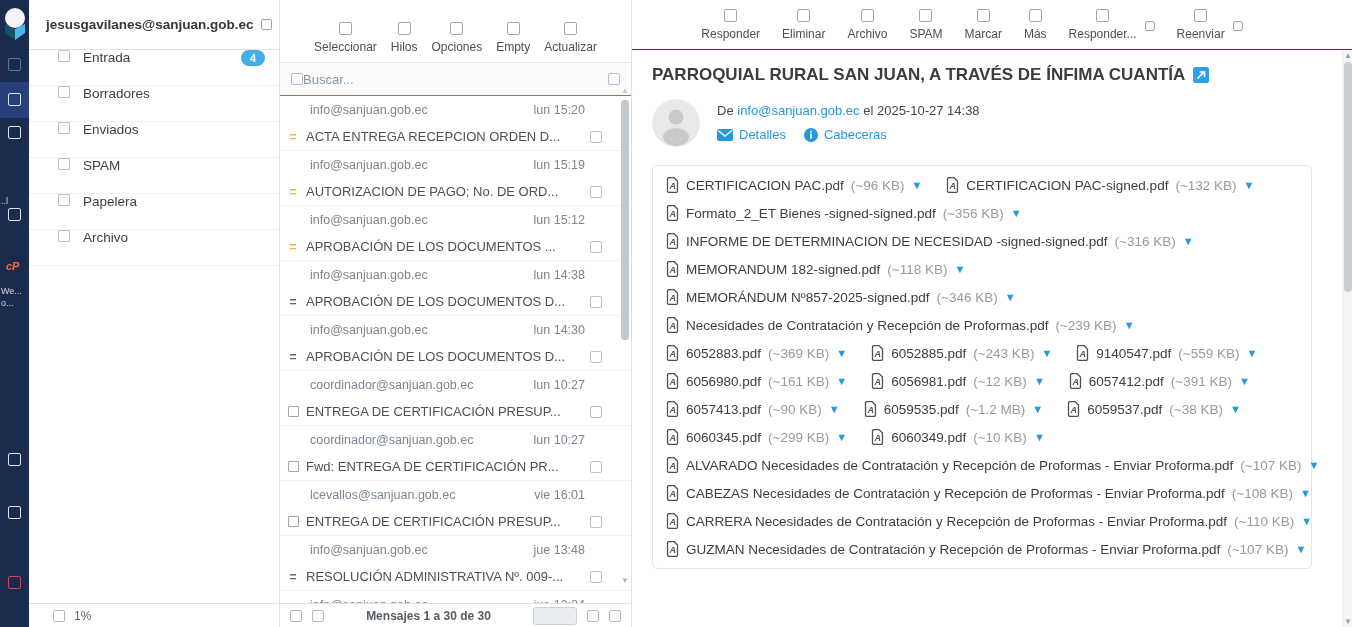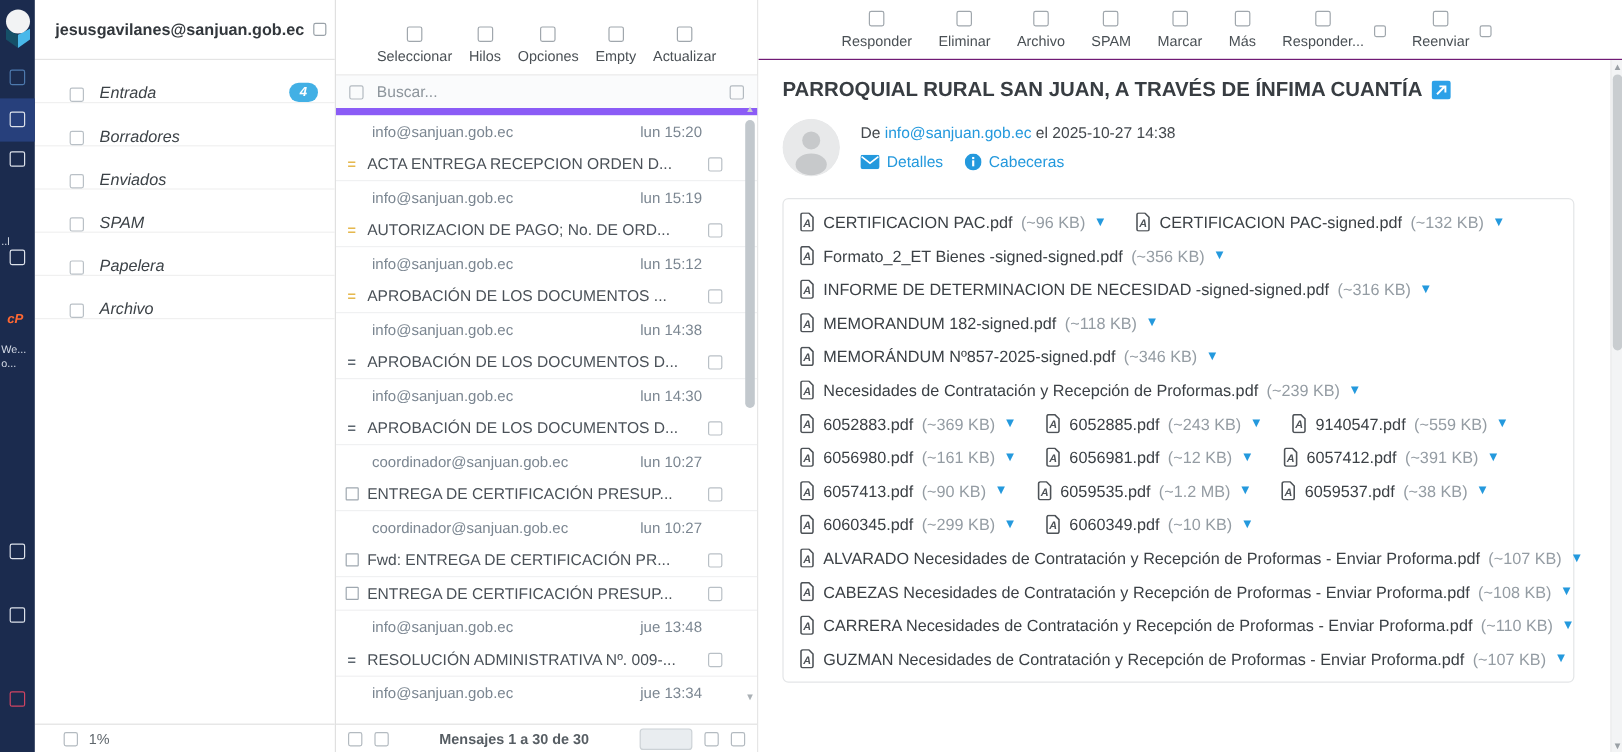--- a/index.html
+++ b/index.html
@@ -16,37 +16,37 @@
   .tb-selected{position:absolute;left:0;top:82px;width:29px;height:36px;background:var(--taskbar_selected);}
   .tb-selected .tb-sq{top:11px;}
   .tb-txt{position:absolute;left:1px;color:#d7dde8;font-size:9px;line-height:10px;white-space:nowrap;}
   .tb-cp{position:absolute;left:6px;color:var(--cpanel);font-size:11px;font-weight:700;font-style:italic;}
 
   
   .folders{width:251px;flex:none;border-right:1px solid #e0e0e0;display:flex;flex-direction:column;background:#fff;}
   .account-header{height:50px;flex:none;border-bottom:1px solid #e4e4e4;display:flex;align-items:center;padding-left:17px;
     font-size:13.5px;font-weight:700;color:#32373c;}
   .caret-box{width:11px;height:11px;border:1px solid #9aa2a9;border-radius:2px;margin-left:7px;flex:none;}
-  .folder-row{height:36px;border-bottom:1px solid #f0f0f0;display:flex;align-items:flex-end;padding:0 14px 0 29px;
-    font-size:13.5px;color:#3c4247;cursor:default;font-style:italic;}
+  .folder-row{height:36px;border-bottom:1px solid #f0f0f0;display:flex;align-items:flex-start;padding:0 14px 0 29px;
+    font-size:13.5px;color:#3c4247;cursor:default;}
   .f-label{margin-left:13px;}
   .cbx{width:12px;height:12px;border:1px solid #b9c0c6;border-radius:2px;flex:none;}
   .badge{margin-left:auto;background:var(--badge);color:#fff;font-size:11px;font-weight:700;
     padding:2px 9px;border-radius:9px;}
   .quota-bar{margin-top:auto;height:24px;flex:none;border-top:1px solid #e2e2e2;display:flex;align-items:center;
     gap:9px;padding-left:24px;font-size:12px;color:#5f666c;}
   .f-ico{width:12px;height:12px;border:1px solid #b3bac0;border-radius:2px;flex:none;}
 
   
   .list-panel{width:352px;flex:none;border-right:1px solid #e0e0e0;display:flex;flex-direction:column;position:relative;background:#fff;}
   .list-toolbar{height:50px;flex:none;border-bottom:1px solid #e4e4e4;display:flex;align-items:center;justify-content:center;gap:14px;margin-top:13px;}
   .tbtn{display:flex;flex-direction:column;align-items:center;gap:5px;font-size:12px;color:#4a5055;cursor:pointer;}
   .tbtn .t-ico{width:13px;height:13px;border:1px solid #a0a7ad;border-radius:2px;}
-  .search-row{height:33px;flex:none;border-bottom:6px solid #8b5cf6;background:#fafbfc;display:flex;align-items:center;
-    gap:11px;padding:0 11px;}
+  .search-row{height:33px;flex:none;border-bottom:1px solid #8b5cf6;background:#fafbfc;display:flex;align-items:center;
+    padding:0 11px;}
   .search-text{flex:1;font-size:13px;color:#8d959c;}
   .messages{flex:1;overflow:hidden;}
   .msg + .msg{border-top:1px solid #f0f1f2;}
   .sender-row{height:27px;display:flex;align-items:center;padding:0 46px 0 30px;font-size:12.5px;color:#7b8691;}
   .m-date{margin-left:auto;}
   .subject-row{height:27px;display:flex;align-items:center;gap:6px;padding:0 29px 0 6px;font-size:13px;color:#4a5158;}
   .subject-row .subj{flex:1;white-space:nowrap;overflow:hidden;}
   .marker{width:14px;flex:none;display:flex;align-items:center;justify-content:center;}
   .marker.m-amber::before{content:"=";color:var(--amber);font-weight:700;font-size:12px;}
   .marker.m-dark::before{content:"=";color:#5c666f;font-weight:700;font-size:12px;}
@@ -264,20 +264,24 @@
             <span>coordinador@sanjuan.gob.ec</span>
             <span class="m-date">lun 10:27</span>
           </div>
           <div class="subject-row">
             <span class="marker m-box"></span>
             <span class="subj">Fwd: ENTREGA DE CERTIFICACIÓN PR...</span>
             <span class="cbx"></span>
           </div>
         </div>
         <div class="msg">
+          <div class="sender-row">
+            <span>lcevallos@sanjuan.gob.ec</span>
+            <span class="m-date">vie 16:01</span>
+          </div>
           <div class="subject-row">
             <span class="marker m-box"></span>
             <span class="subj">ENTREGA DE CERTIFICACIÓN PRESUP...</span>
             <span class="cbx"></span>
           </div>
         </div>
         <div class="msg">
           <div class="sender-row">
             <span>info@sanjuan.gob.ec</span>
             <span class="m-date">jue 13:48</span>

